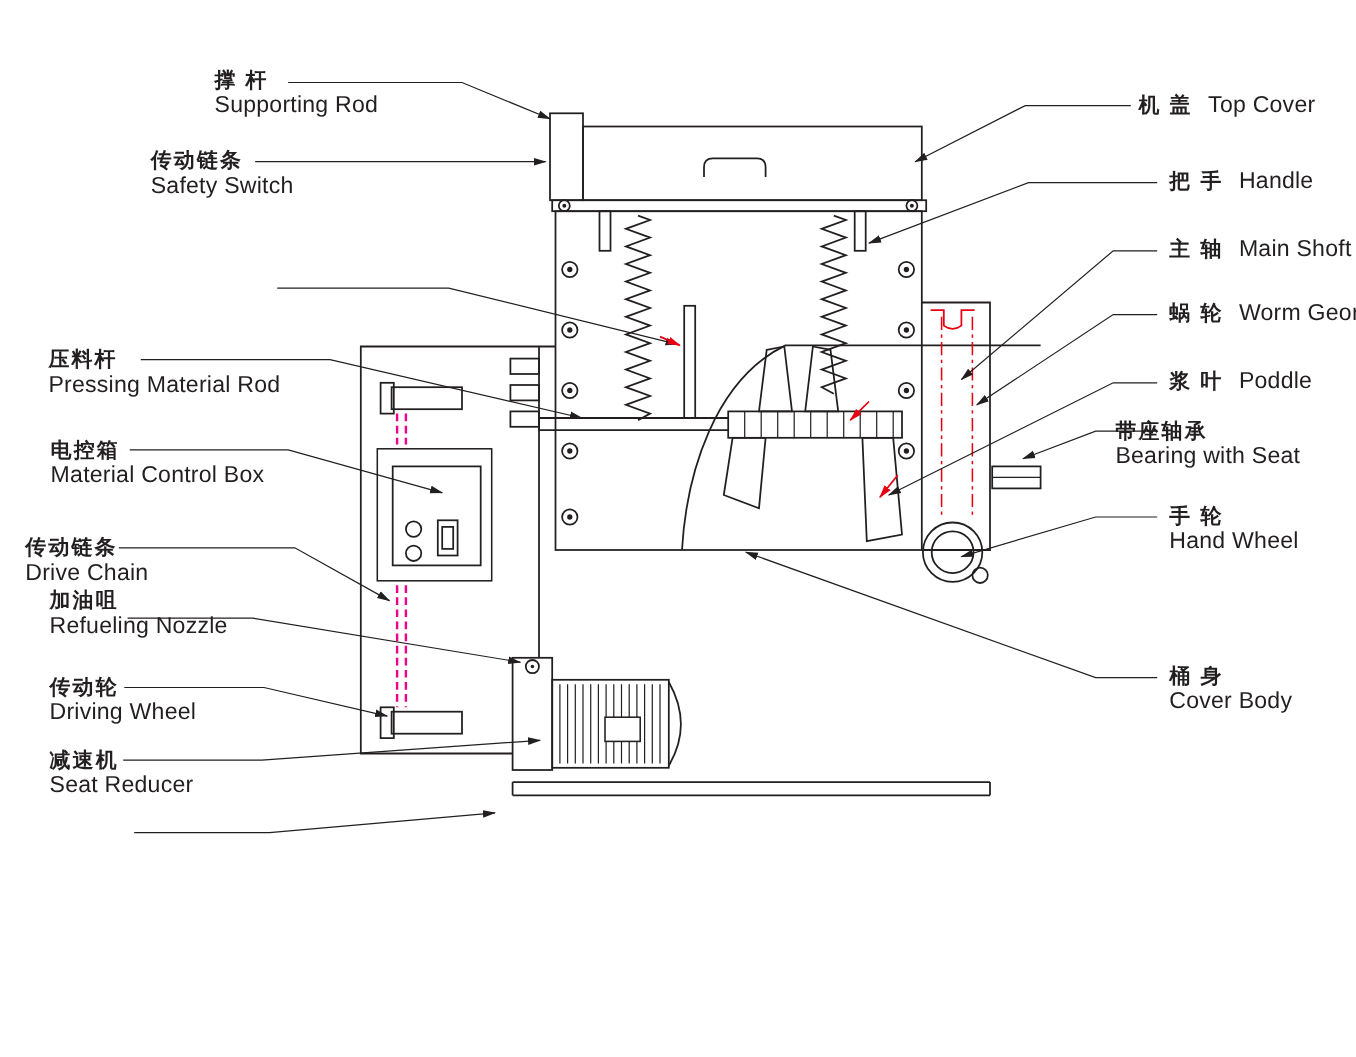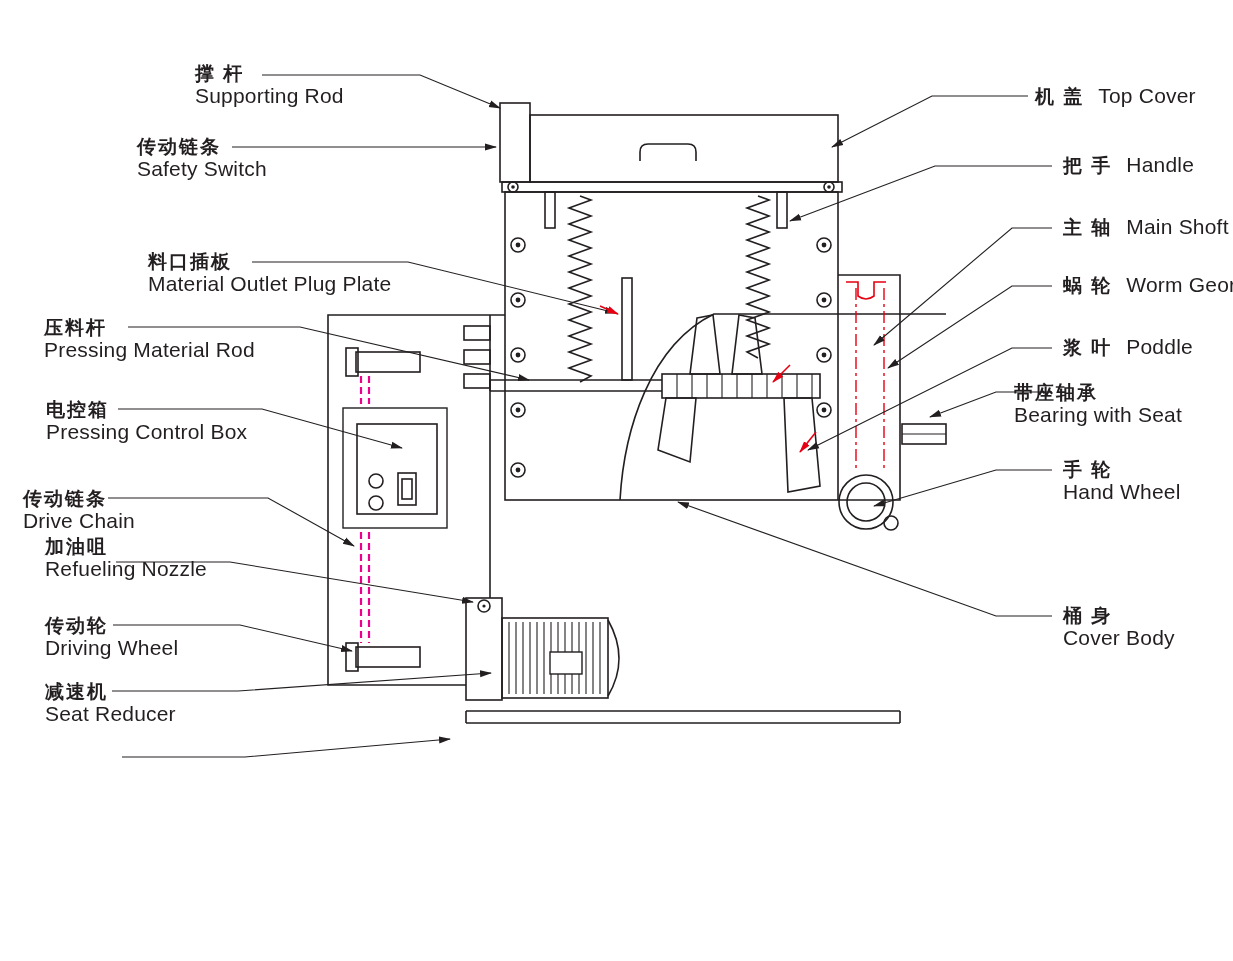--- a/index.html
+++ b/index.html
@@ -222,31 +222,27 @@
   </svg>
 
   <div class="label" style="left:195px;top:62px">
     <div class="zh">撑 杆</div>
     <div class="en">Supporting Rod</div>
   </div>
   <div class="label" style="left:137px;top:135px">
     <div class="zh">传动链条</div>
     <div class="en">Safety Switch</div>
   </div>
-  <div class="label" style="left:148px;top:250px">
-    <div class="zh">料口插板</div>
-    <div class="en">Material Outlet Plug Plate</div>
-  </div>
   <div class="label" style="left:44px;top:316px">
     <div class="zh">压料杆</div>
     <div class="en">Pressing Material Rod</div>
   </div>
   <div class="label" style="left:46px;top:398px">
     <div class="zh">电控箱</div>
-    <div class="en">Pressing Control Box</div>
+    <div class="en">Material Control Box</div>
   </div>
   <div class="label" style="left:23px;top:487px">
     <div class="zh">传动链条</div>
     <div class="en">Drive Chain</div>
   </div>
   <div class="label" style="left:45px;top:535px">
     <div class="zh">加油咀</div>
     <div class="en">Refueling Nozzle</div>
   </div>
   <div class="label" style="left:45px;top:614px">

